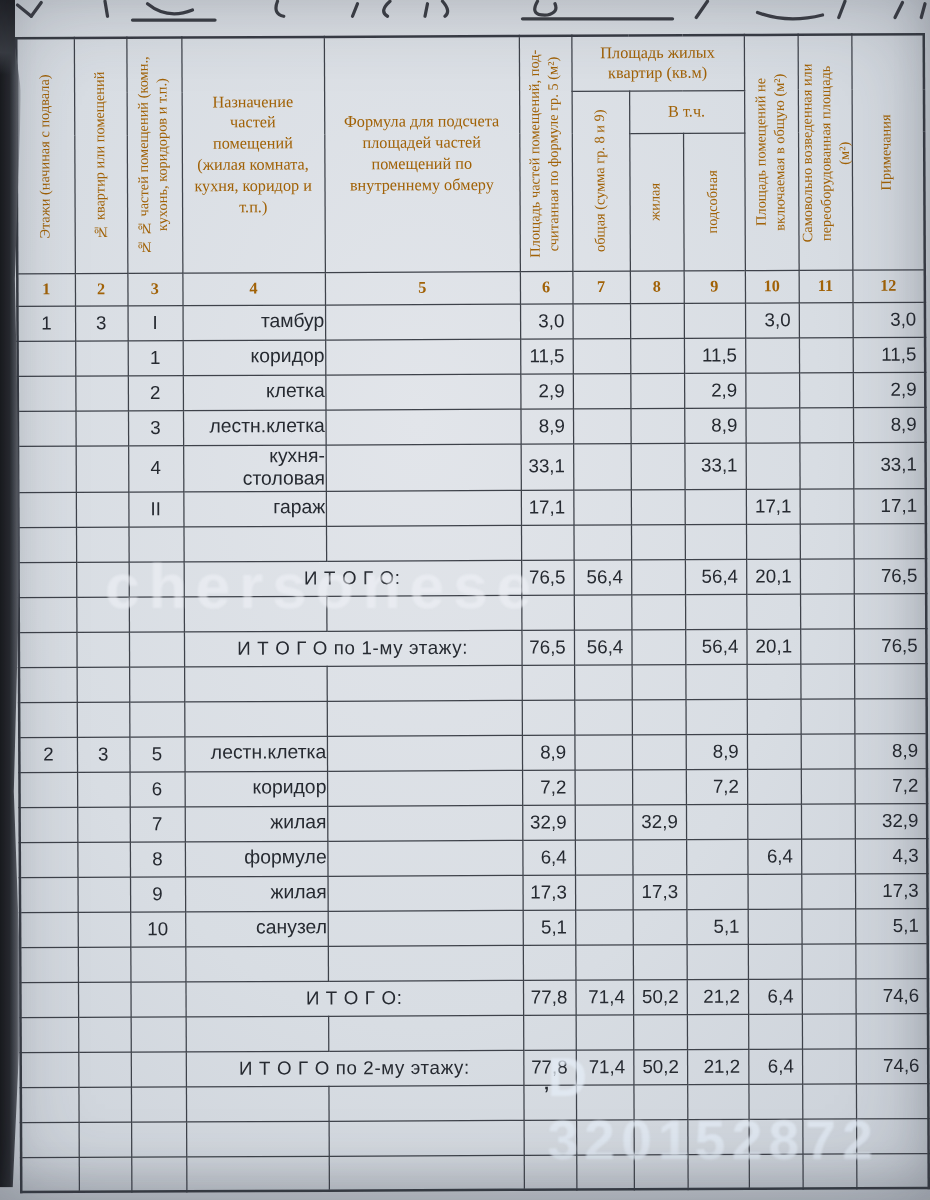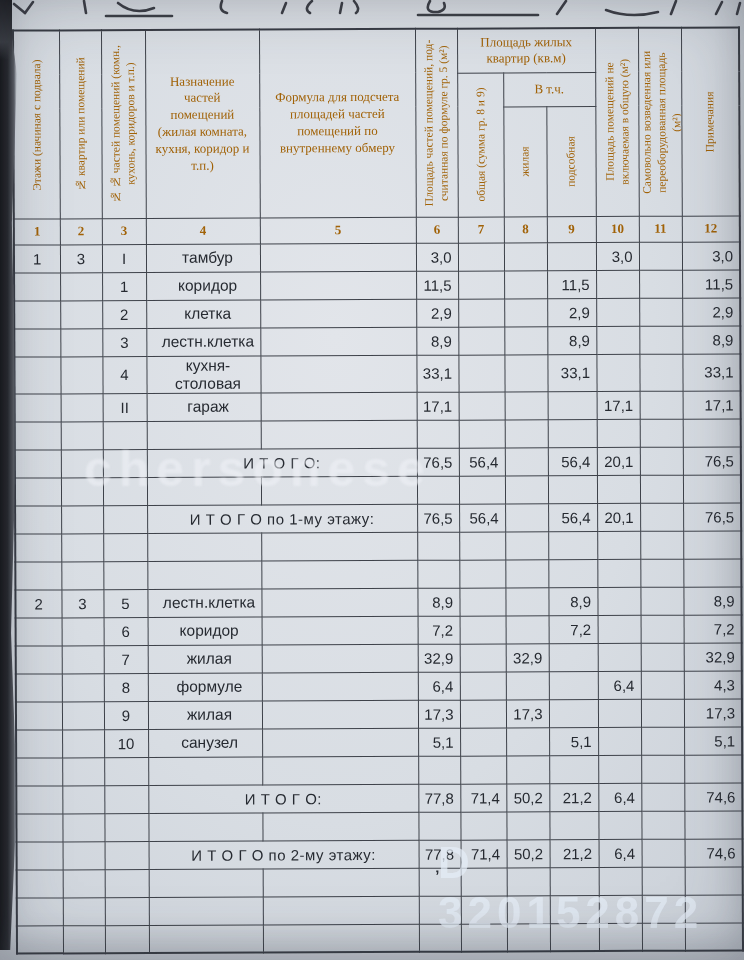--- a/index.html
+++ b/index.html
@@ -48,21 +48,21 @@
   .rot{
     writing-mode:vertical-rl;transform:rotate(180deg);
     margin:0 auto;font-size:11.5px;line-height:1.3;text-align:center;
     white-space:pre-line;max-height:182px;
   }
   tr.h-num th{font-size:13px;font-weight:bold;text-align:center;font-family:"Liberation Serif","DejaVu Serif",serif;}
 
   tbody tr{height:28px;}
   tbody td{font-size:15px;color:#262a31;vertical-align:middle;}
   td.idx{text-align:center;}
-  td.name{text-align:center;padding-left:9px;font-size:15.5px;}
+  td.name{text-align:right;padding-left:9px;font-size:15.5px;}
   td.num{text-align:right;padding-right:6px;}
   td.total-label{text-align:center;font-size:15px;letter-spacing:0.5px;}
   tr.mark td.num{vertical-align:top;text-align:left;padding-left:16px;font-weight:bold;line-height:0.9;}
 
   .wm-site{
     position:absolute;left:84px;top:440px;z-index:3;pointer-events:none;
     font-size:50px;font-weight:600;letter-spacing:7px;color:rgba(240,243,248,0.55);
     filter:blur(1px);
   }
   .wm-id{

